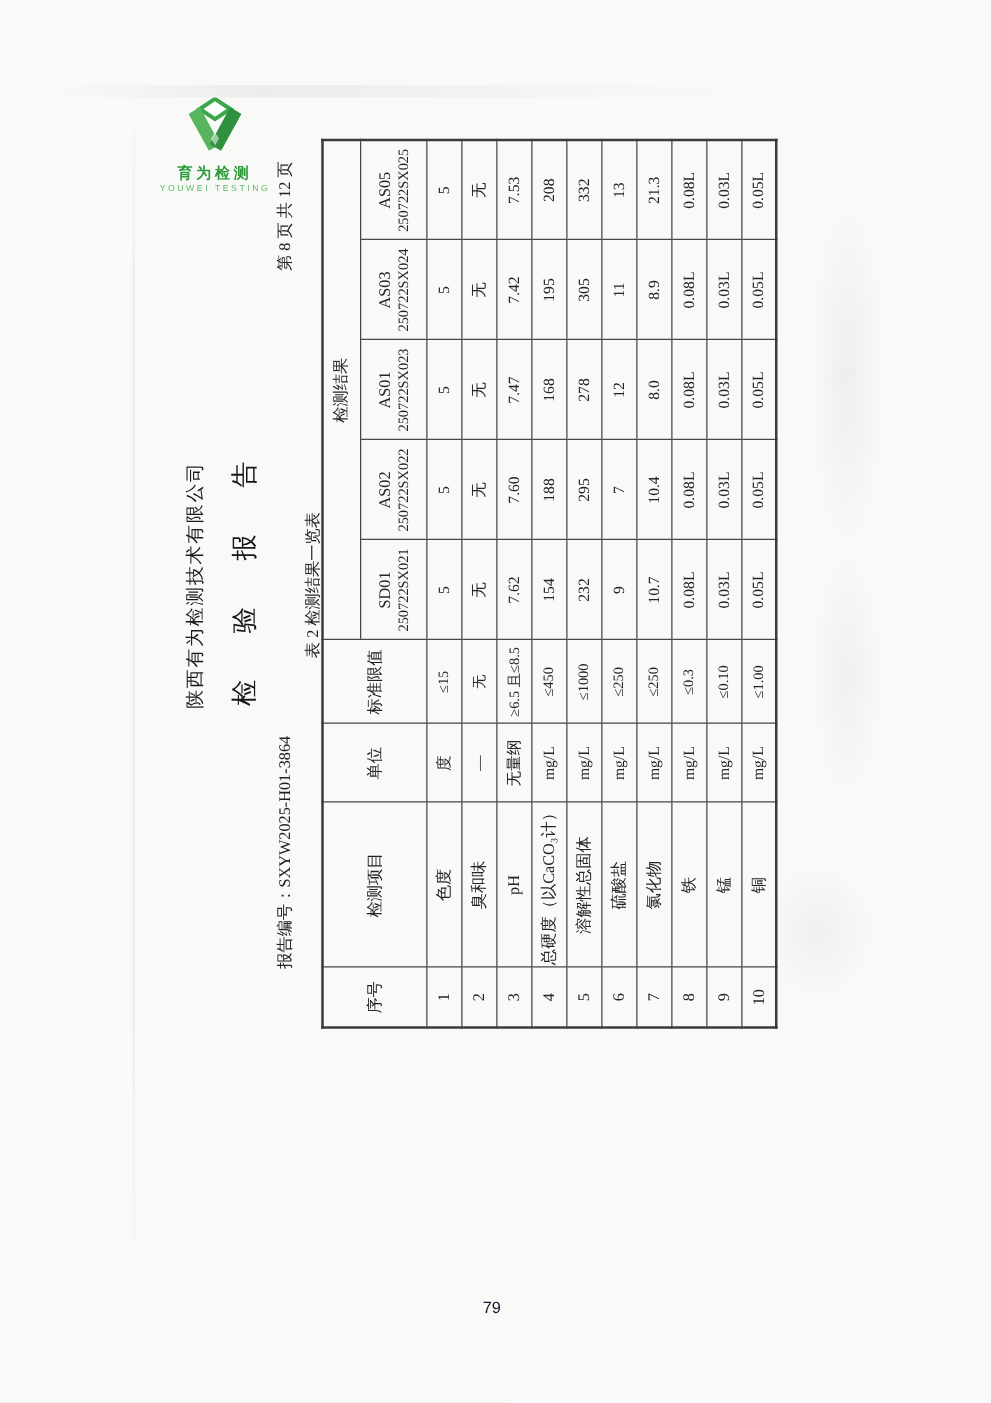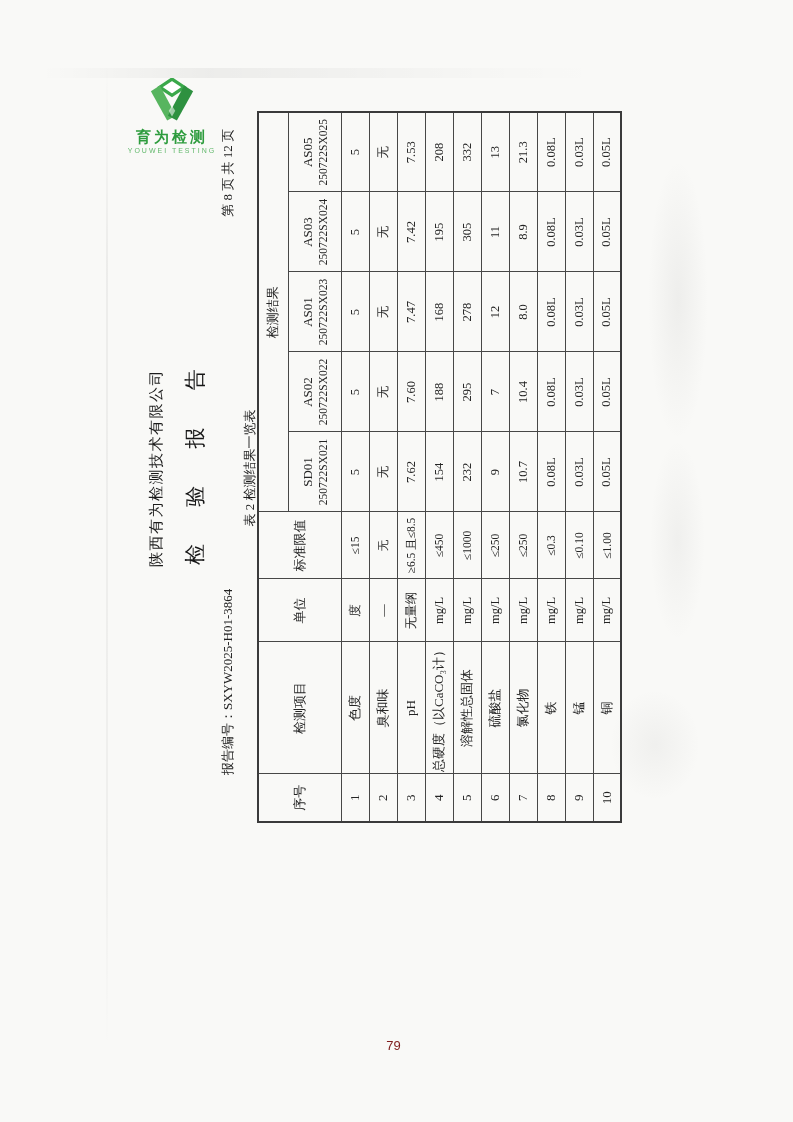--- a/index.html
+++ b/index.html
@@ -58,28 +58,28 @@
   tbody tr { height:28px; }
   .sample-name { font-size:13px; line-height:17px; }
   .sample-code { font-size:11.5px; line-height:15px; letter-spacing:0; }
   td.item  { font-size:13px; }
   td.limit { font-size:11.5px; white-space:nowrap; }
   td.unit  { font-size:12.5px; }
   td.val   { font-size:12.5px; }
 
   
   .logo { position:absolute; left:124px; top:78px; width:96px; text-align:center; }
-  .logo-cn { color:#2e9c3e; font-weight:bold; font-size:15px; letter-spacing:3px;
+  .logo-cn { color:#2e9c3e; font-weight:bold; font-size:12px; letter-spacing:3px;
              font-family:"Liberation Sans","DejaVu Sans",sans-serif; line-height:18px; }
   .logo-en { color:#63b96d; font-size:7px; letter-spacing:2px;
              font-family:"Liberation Sans","DejaVu Sans",sans-serif; line-height:9px; }
 
   .page-number {
     position:absolute; left:0; right:6px; top:1038px; text-align:center;
-    font-size:13px; color:#7f1d1d;
+    font-size:13px; color:#0f172a;
     font-family:"Liberation Sans","DejaVu Sans",sans-serif;
   }
 </style>
 </head>
 <body>
 
 <div class="page">
 
   <div class="artifact a-top"></div>
   <div class="artifact a-edge"></div>

